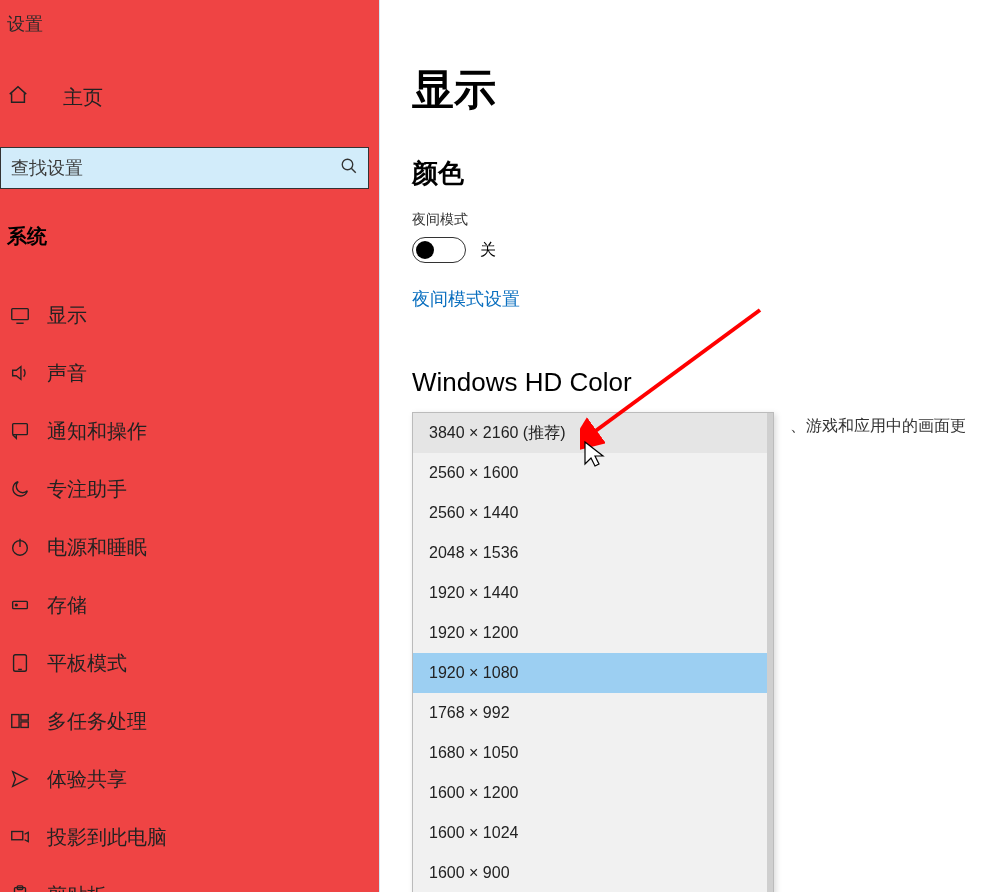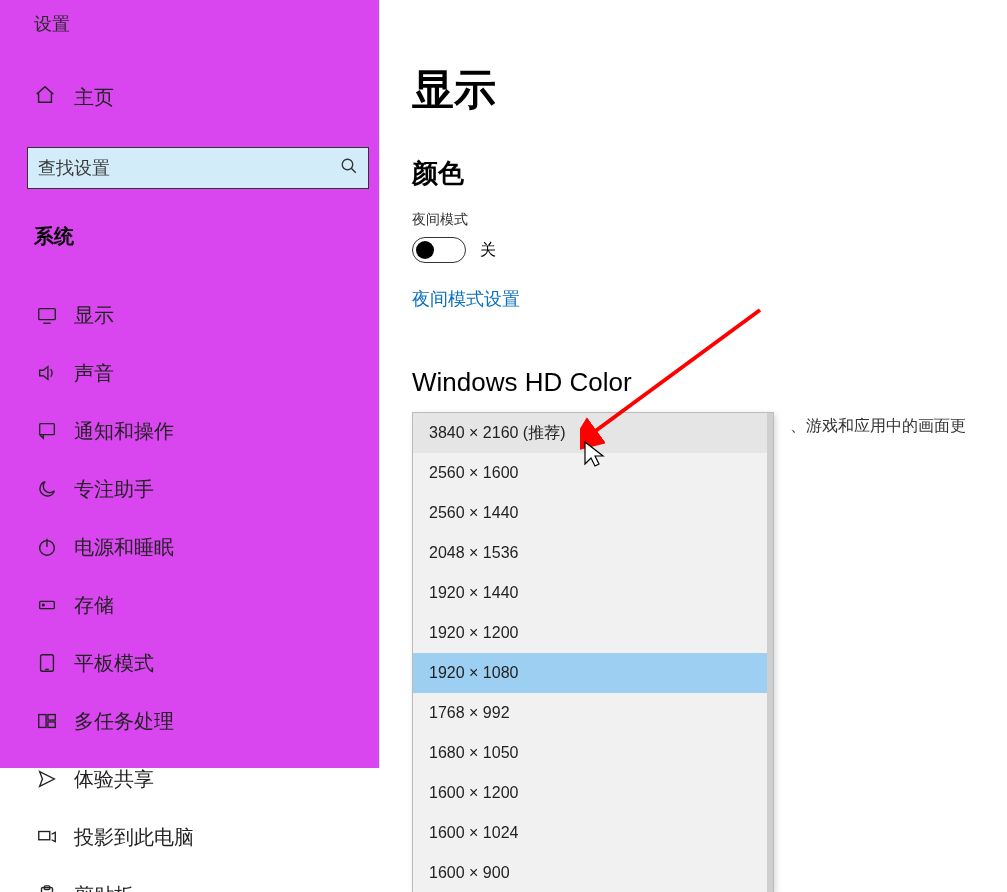--- a/index.html
+++ b/index.html
@@ -9,37 +9,37 @@
     color: #000;
     background: #fff;
     width: 1007px;
     height: 892px;
     overflow: hidden;
     position: relative;
   }
   .sidebar {
     position: absolute;
     left: 0; top: 0;
-    width: 380px; height: 768px;
-    background: #d946ef;
+    width: 380px; height: 892px;
+    background: #ef4444;
     padding-top: 12px;
     border-right: 1px solid #d0e8f5;
-    padding-left: 27px;
   }
   .settings-label {
     padding-left: 7px;
     font-size: 18px;
     color: #2a2a2a;
   }
   .home-row {
     display: flex; align-items: flex-start;
     margin-top: 48px;
     padding-left: 7px;
     font-size: 20px;
     color: #222;
+    gap: 16px;
   }
   .home-row .icon { width: 26px; display:inline-block; margin-right: 14px; }
   .search-box {
     margin: 36px 10px 0 0;
     height: 42px;
     border: 1.5px solid #333;
     background: #d2ecfa;
     display: flex; align-items: center;
     padding: 0 10px;
   }

